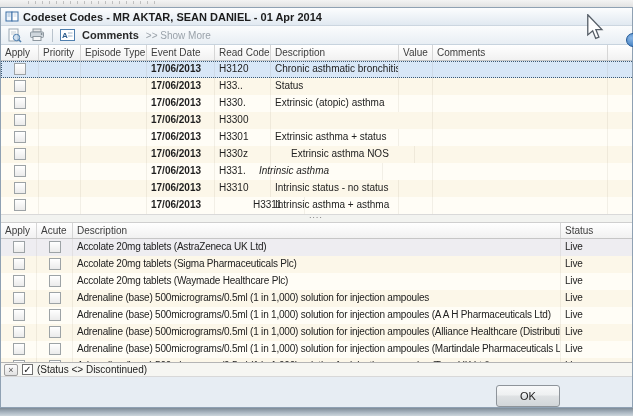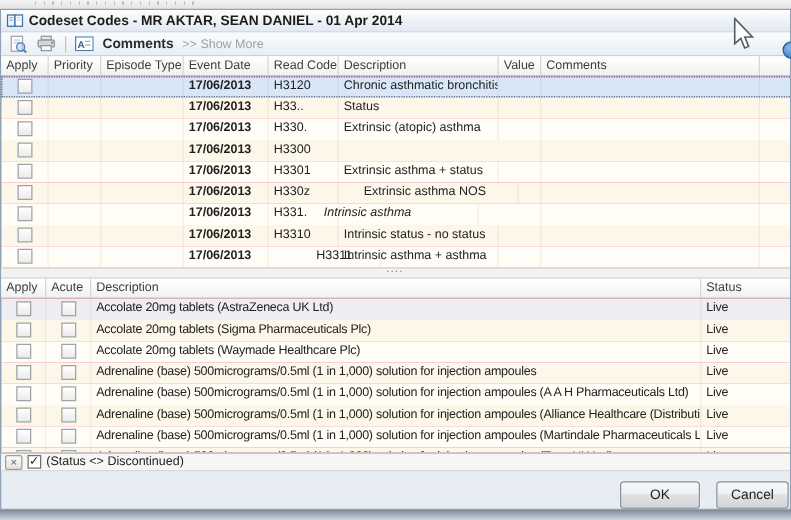--- a/index.html
+++ b/index.html
@@ -339,21 +339,20 @@
         </div>
       </div>
 
     <div class="filter-bar">
       <span class="x-btn">×</span>
       <span class="filter-cb">✓</span>
       <span class="filter-text">(Status &lt;&gt; Discontinued)</span>
     </div>
 
     <div class="btn" id="ok-btn">OK</div>
-    <div class="btn" id="cancel-btn">Cancel</div>
   </div>
 
   <div class="help-circle"></div>
 
   <div class="cursor">
     <svg width="18" height="26" viewBox="0 0 12 18">
       <path d="M1 0.5 L1 14.5 L4.4 11.6 L6.5 16.9 L8.7 16 L6.6 10.8 L10.8 10.8 Z" fill="rgba(255,255,255,0.9)" stroke="#555d66" stroke-width="0.9"></path>
     </svg>
   </div>
 

